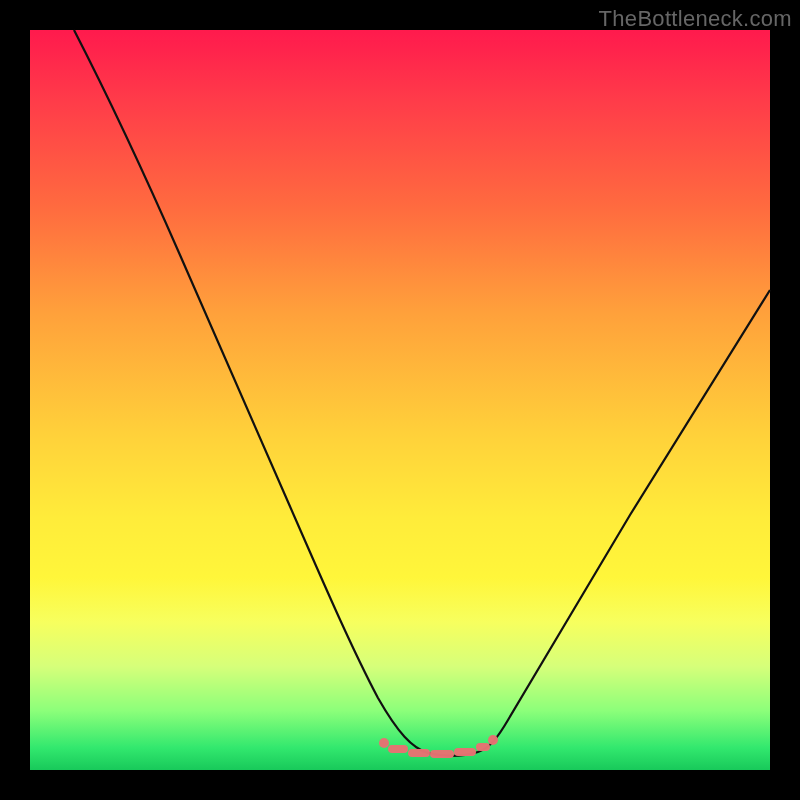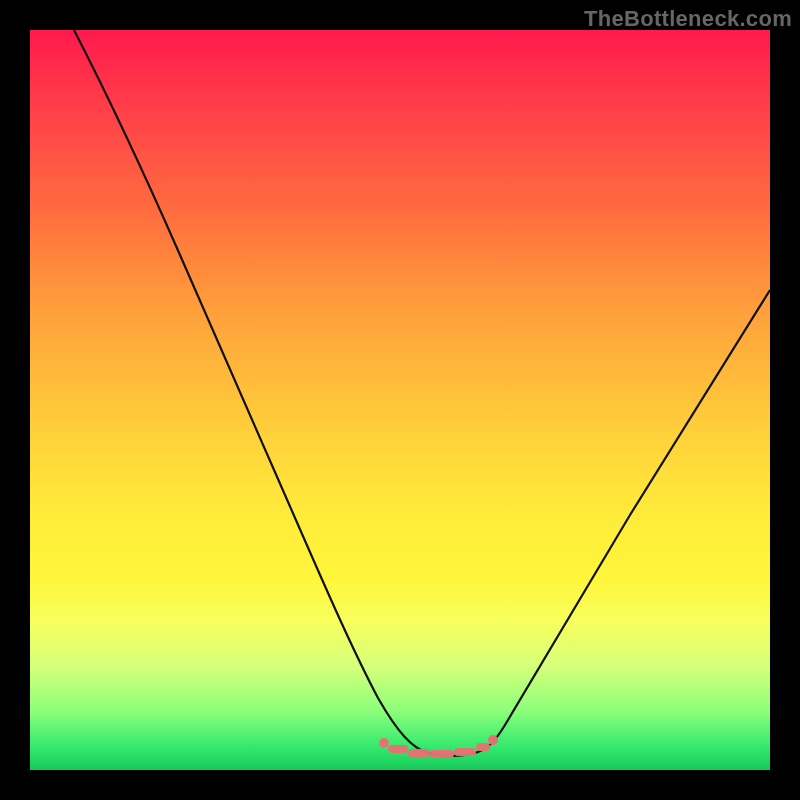--- a/index.html
+++ b/index.html
@@ -39,21 +39,21 @@
       #18c95a 100%
     );
   }
   .watermark {
     position: absolute;
     top: 6px;
     right: 8px;
     color: #666;
     font-size: 22px;
     letter-spacing: 0.3px;
-    font-weight: 700;
+    font-weight: 400;
     user-select: none;
   }
   svg.curve {
     position: absolute;
     left: 0;
     top: 0;
     width: 740px;
     height: 740px;
     overflow: visible;
   }

